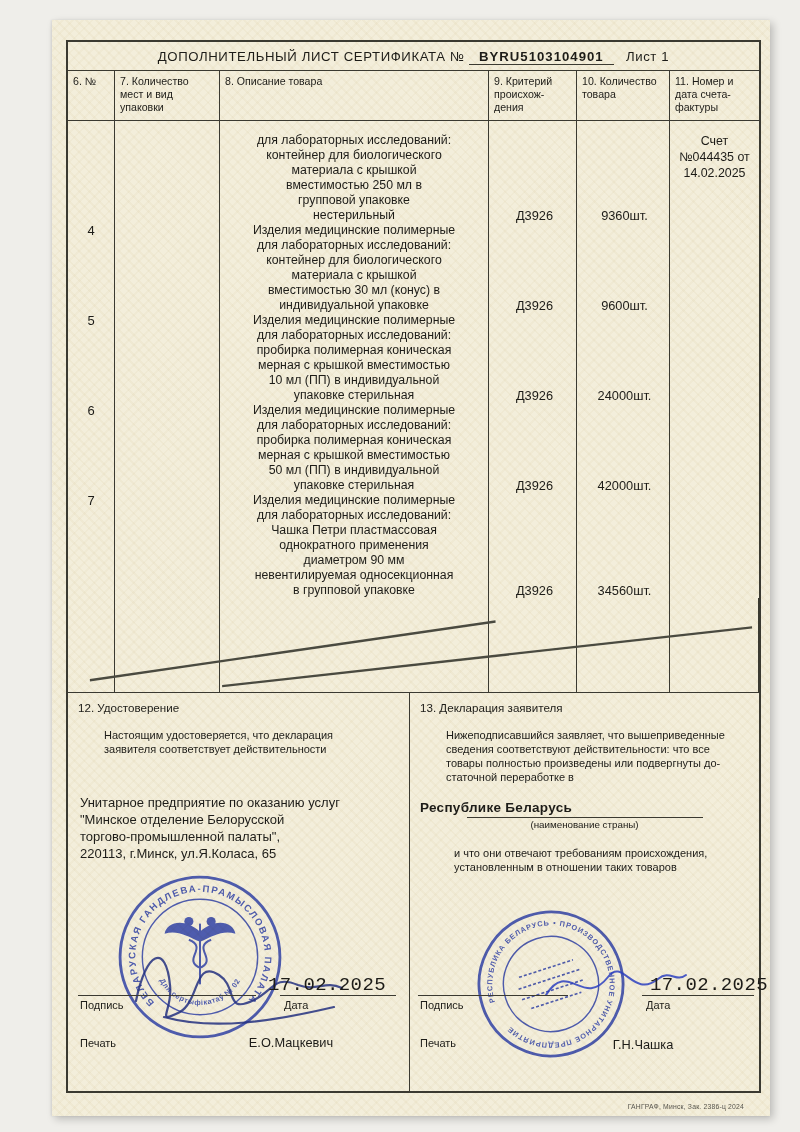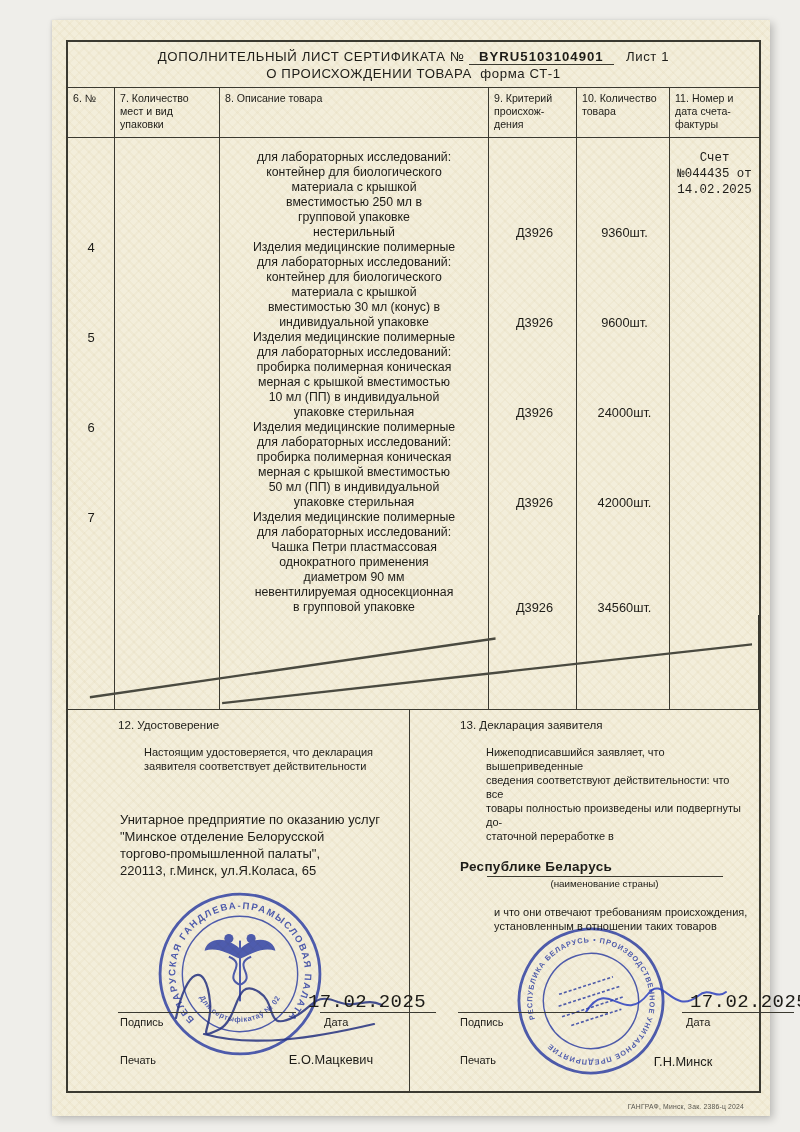--- a/index.html
+++ b/index.html
@@ -41,36 +41,36 @@
   
   .gridcols{display:grid; grid-template-columns:47px 105px 269px 88px 93px 1fr;}
   .thead{border-bottom:1.4px solid var(--line);}
   .thead .hcell{
     font-size:10.6px; line-height:13px; padding:4px 4px 6px 5px;
     border-right:1.5px solid var(--line); white-space:pre-line;
   }
   .thead .hcell:last-child{border-right:none;}
   .tbody{height:572px; display:flex; flex-direction:column; border-bottom:1.8px solid var(--line);}
   .trow .cell{border-right:1.5px solid var(--line); padding:0 5px;text-align:center;}
-  .trow .cell:last-child{border-right:none;font-family:Liberation Mono, monospace;}
+  .trow .cell:last-child{border-right:none;}
   .trow:first-child .cell{padding-top:12px;}
   .c-num{font-size:13px; padding-left:6px;}
   .c-desc{font-size:12.3px; line-height:15px;}
   .c-crit,.c-qty{display:flex; flex-direction:column; justify-content:flex-end; font-size:12.8px; line-height:15px;}
   .c-crit{padding-left:9px !important;}
   .c-qty{padding-left:8px !important;}
   .c-inv{font-size:12.4px; line-height:16px;}
   .strike{flex:1; position:relative;}
   .strike .cell{height:100%; border-right:1.5px solid var(--line);}
   .strike .cell:last-child{border-right:none;}
   .strikesvg{position:absolute; inset:0; width:100%; height:100%;}
   .strikesvg line{stroke:#4a4a40; stroke-width:1.6;}
   
   .sections{flex:1; display:grid; grid-template-columns:342px 1fr;}
-  .sec{position:relative; padding:8px 10px;margin-left:40px;}
+  .sec{position:relative; padding:8px 10px;}
   .sec-left{border-right:1.8px solid var(--line);}
   .sec-title{font-size:11.6px;}
   .small-par{font-size:11px; line-height:14px; white-space:pre-line; margin:14px 0 0 26px;}
   .org{font-size:13px; line-height:17px; white-space:pre-line; margin:38px 0 0 2px;}
   .country{margin-top:16px; text-align:left; font-size:13.5px; font-weight:bold; letter-spacing:0.3px;}
   .country-line{width:236px; margin:2px auto 0 auto; border-top:1.2px solid var(--line);}
   .country-caption{text-align:center; font-size:9.8px; margin-top:1px;}
   .par2{font-size:11px; line-height:14px; white-space:pre-line; margin:16px 0 0 34px;}
   .sigline{position:absolute; border-top:1.3px solid var(--line); height:0;}
   .lbl{position:absolute; font-size:11px;}
@@ -116,21 +116,20 @@
 
 <div class="paper">
   <div class="formbox">
 
     <div class="titleblock">
       <div class="t1">
         <span>ДОПОЛНИТЕЛЬНЫЙ ЛИСТ СЕРТИФИКАТА №</span>
         <span class="certnum">BYRU5103104901</span>
         <span class="sheet">Лист 1</span>
       </div>
-      <div class="t2">О ПРОИСХОЖДЕНИИ ТОВАРА  форма СТ-1</div>
     </div>
 
     <div class="thead gridcols">
       <div class="hcell">6. №</div>
       <div class="hcell">7. Количество
 мест и вид
 упаковки</div>
       <div class="hcell">8. Описание товара</div>
       <div class="hcell">9. Критерий
 происхож-
@@ -337,19 +336,19 @@
         <svg class="sig sig-right" viewBox="0 0 155 62">
           <path d="M8 42 C30 6 45 56 70 24 C85 4 95 46 120 26 C132 16 138 30 148 22"></path>
         </svg>
 
         <div class="datev">17.02.2025</div>
         <div class="sigline line-a"></div>
         <div class="sigline line-b"></div>
         <div class="lbl lbl-podpis">Подпись</div>
         <div class="lbl lbl-data">Дата</div>
         <div class="lbl lbl-pechat">Печать</div>
-        <div class="name">Г.Н.Минск</div>
+        <div class="name">Г.Н.Чашка</div>
       </section>
     </div>
   </div>
 
   <div class="imprint">ГАНГРАФ, Минск, Зак. 2386-ц 2024</div>
 </div>
 
 </body></html>

